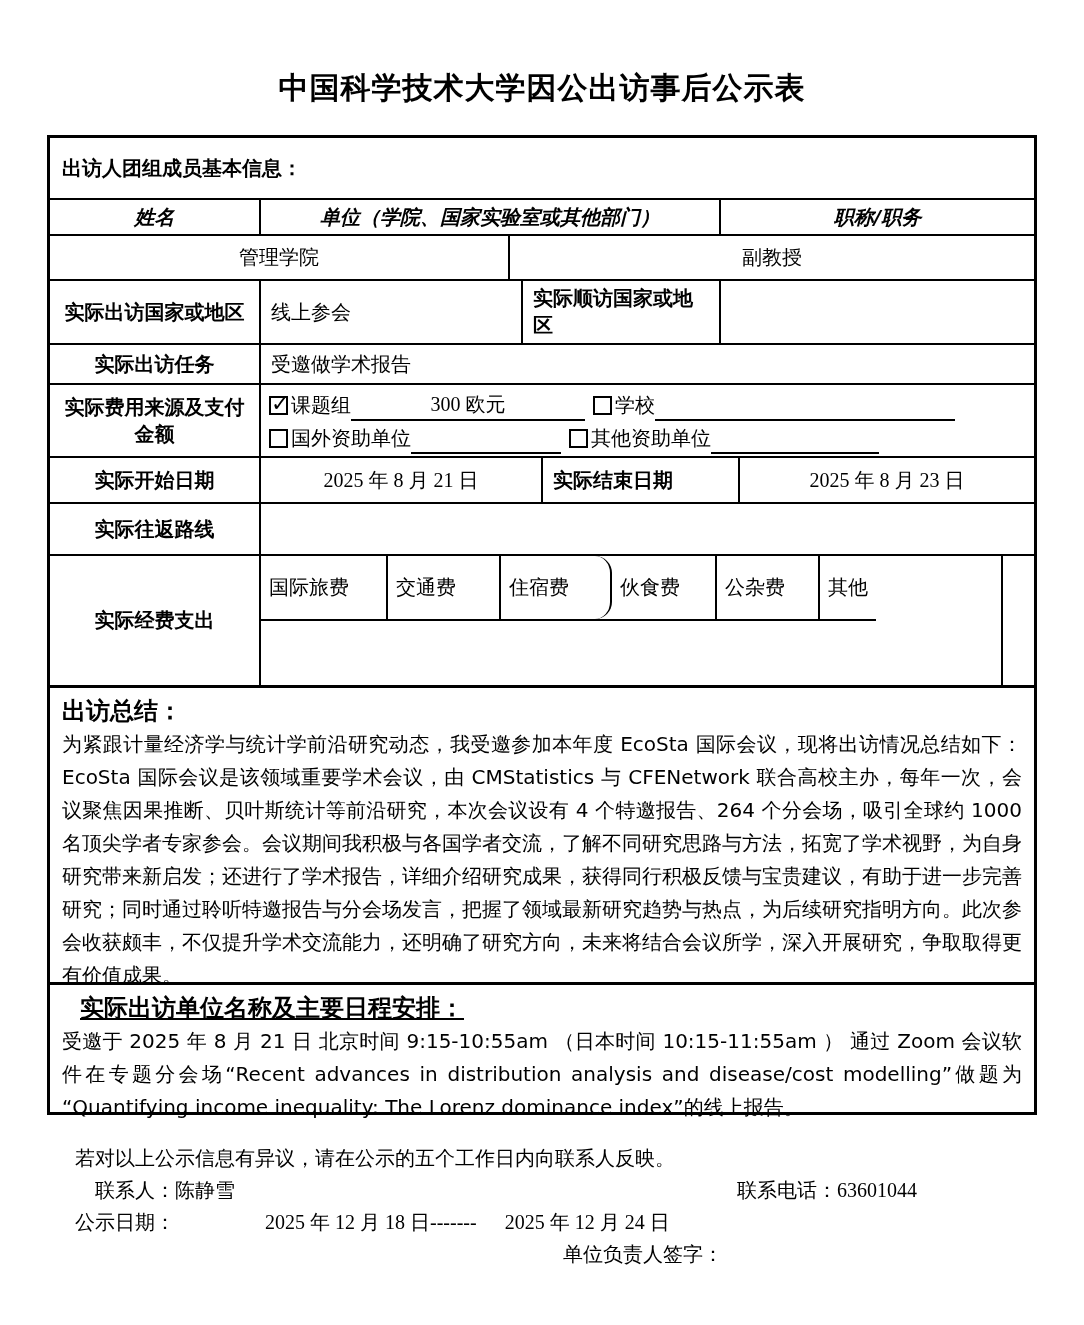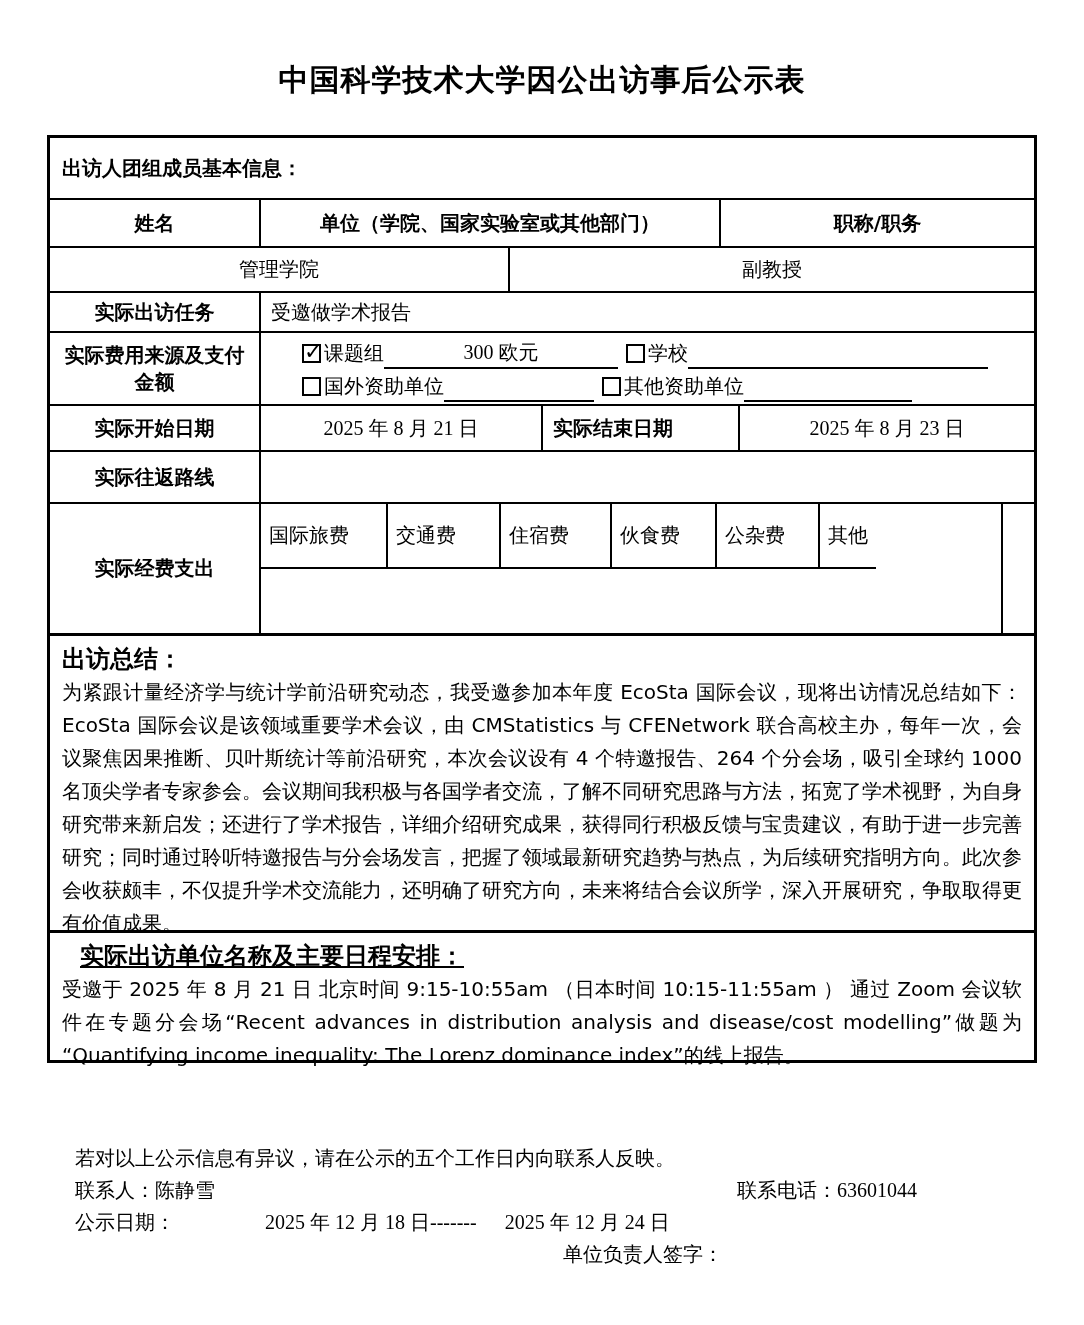--- a/index.html
+++ b/index.html
@@ -5,21 +5,21 @@
   html,body{margin:0;padding:0;background:#ffffff;}
   body{
     width:1084px;height:1325px;
     font-family:"DejaVu Sans","Liberation Sans",sans-serif;
     color:#000;position:relative;
     -webkit-font-smoothing:antialiased;
   }
   .page-title{
     text-align:center;
     font-size:30px;font-weight:700;
-    padding-top:52px;margin:8px 0 0 0;
+    padding-top:52px;margin:16px 0 0 0;
     letter-spacing:1px;
   }
   
   .tbl{
     position:absolute;left:47px;top:135px;width:990px;
     border:3px solid #000;box-sizing:border-box;background:#fff;
   }
   .row{display:flex;box-sizing:border-box;border-top:2px solid #000;}
   .row:first-child{border-top:none;}
   .row.thick-top{border-top:3px solid #000;}
@@ -29,25 +29,25 @@
   .c-left{display:flex;align-items:center;justify-content:flex-start;text-align:left;}
   .lbl{font-weight:700;font-size:20px;line-height:27px;}
   .val{font-weight:400;font-size:20px;}
   .serif{font-family:"Liberation Serif","DejaVu Serif",serif;}
   .w-label{width:211px;flex:0 0 211px;}
   .pad{padding:4px 10px;}
   
   .r-sec-h{height:60px;align-items:center;}
   .r-sec-h .cell{width:100%;display:flex;align-items:center;}
   .sec-title{font-weight:700;font-size:20px;padding-left:12px;}
-  .r-head{height:48px;}
+  .r-head{height:36px;font-style:italic;}
   .r-member{height:45px;}
   .r-dest{height:64px;}
   .r-task{height:40px;}
-  .r-fund{height:73px;gap:33px;}
+  .r-fund{height:73px;}
   .r-date{height:46px;}
   .r-route{height:52px;}
   .col-unit{width:460px;flex:0 0 460px;}
   .col-dest-val{width:262px;flex:0 0 262px;}
   .col-side-lbl{width:198px;flex:0 0 198px;}
   .col-date1{width:282px;flex:0 0 282px;}
   .col-date2{width:197px;flex:0 0 197px;}
   .grow{flex:1 1 auto;}
   
   .fund-cell{flex:1 1 auto;padding:3px 8px;font-size:20px;}
@@ -69,36 +69,36 @@
   .econ-sub{flex:1 1 auto;display:flex;flex-direction:row;}
   .econ-r{display:flex;flex:0 0 auto;}
   .econ-r.hdr{height:63px;border-bottom:2px solid #000;}
   .econ-r.vals{flex:1 1 auto;}
   .econ-c{box-sizing:border-box;border-right:2px solid #000;padding:4px 8px;font-size:20px;
           display:flex;align-items:center;}
   .econ-c:last-child{border-right:none;}
   .econ-c.top{align-items:flex-start;display:block;line-height:30px;}
   .ec0{width:127px;flex:0 0 127px;}
   .ec1{width:113px;flex:0 0 113px;text-align:center;}
-  .ec2{width:111px;flex:0 0 111px;}
+  .ec2{width:111px;flex:0 0 111px;border-radius:17px;}
   .ec3{width:105px;flex:0 0 105px;}
   .ec4{width:103px;flex:0 0 103px;}
   .ec5{flex:1 1 auto;}
   
   .r-block{display:block;}
   .block-cell{padding:6px 12px 8px 12px;}
   .block-head{font-weight:700;font-size:24px;line-height:34px;}
   .block-head.indent{padding-left:18px;text-decoration:underline;}
   .block-text{font-size:20px;line-height:33px;text-align:justify;margin:0;}
   .r-summary{height:297px;}
   .r-sched{height:130px;}
   
   .footer{position:absolute;left:75px;top:1142px;width:962px;font-size:20px;}
   .f-line{line-height:32px;}
-  .f-contact{display:flex;}
+  .f-contact{display:flex;margin-left:20px;}
   .f-phone{margin-left:auto;margin-right:120px;text-align:center;}
   .f-publish .pub-start{margin-left:90px;}
   .f-publish .pub-end{margin-left:28px;}
   .f-sign{padding-left:488px;}
 </style>
 </head>
 <body>
 
 <h1 class="page-title">中国科学技术大学因公出访事后公示表</h1>
 
@@ -114,20 +114,26 @@
     <div class="cell w-label c-center lbl">姓名</div>
     <div class="cell col-unit c-center lbl">单位（学院、国家实验室或其他部门）</div>
     <div class="cell grow c-center lbl">职称/职务</div>
   </div>
 
   <div class="row r-member">
     <div class="cell col-unit c-center val">管理学院</div>
     <div class="cell grow c-center val">副教授</div>
   </div>
 
+  <div class="row r-dest">
+    <div class="cell w-label c-center lbl pad">实际出访国家或地区</div>
+    <div class="cell col-dest-val c-left val pad">线上参会</div>
+    <div class="cell col-side-lbl c-left lbl pad">实际顺访国家或地区</div>
+    <div class="cell grow c-left val pad"></div>
+  </div>
 
   <div class="row r-task">
     <div class="cell w-label c-center lbl">实际出访任务</div>
     <div class="cell grow c-left val pad">受邀做学术报告</div>
   </div>
 
   <div class="row r-fund">
     <div class="cell w-label c-center lbl pad">实际费用来源及支付金额</div>
     <div class="cell fund-cell">
       <div class="fund-line">

